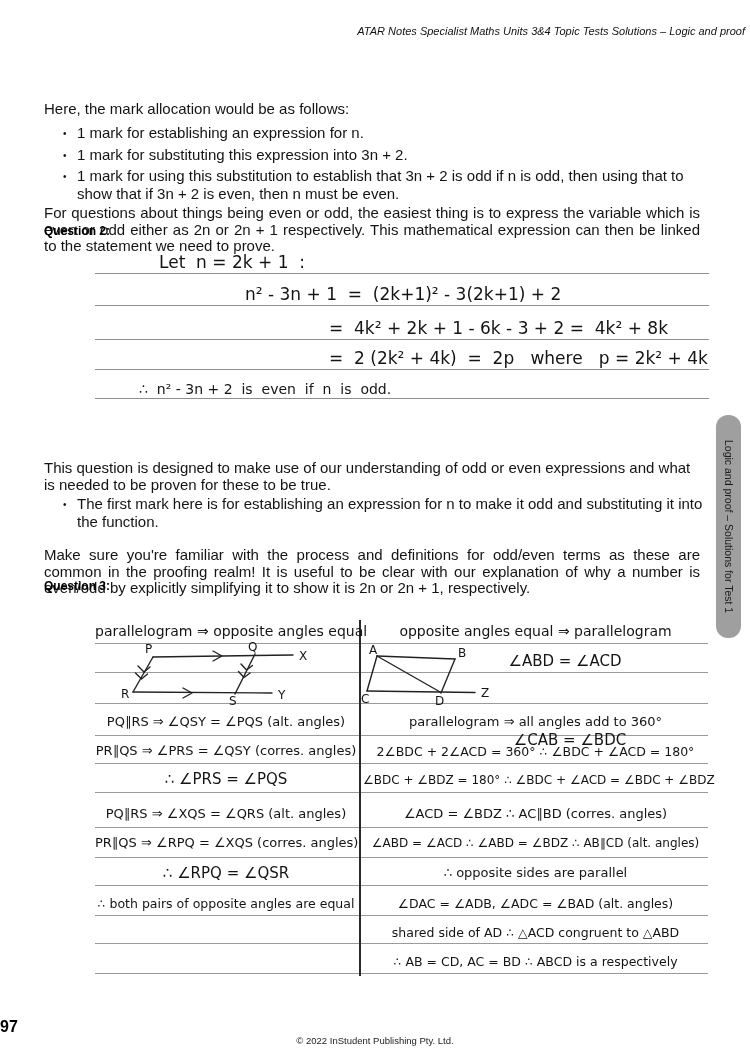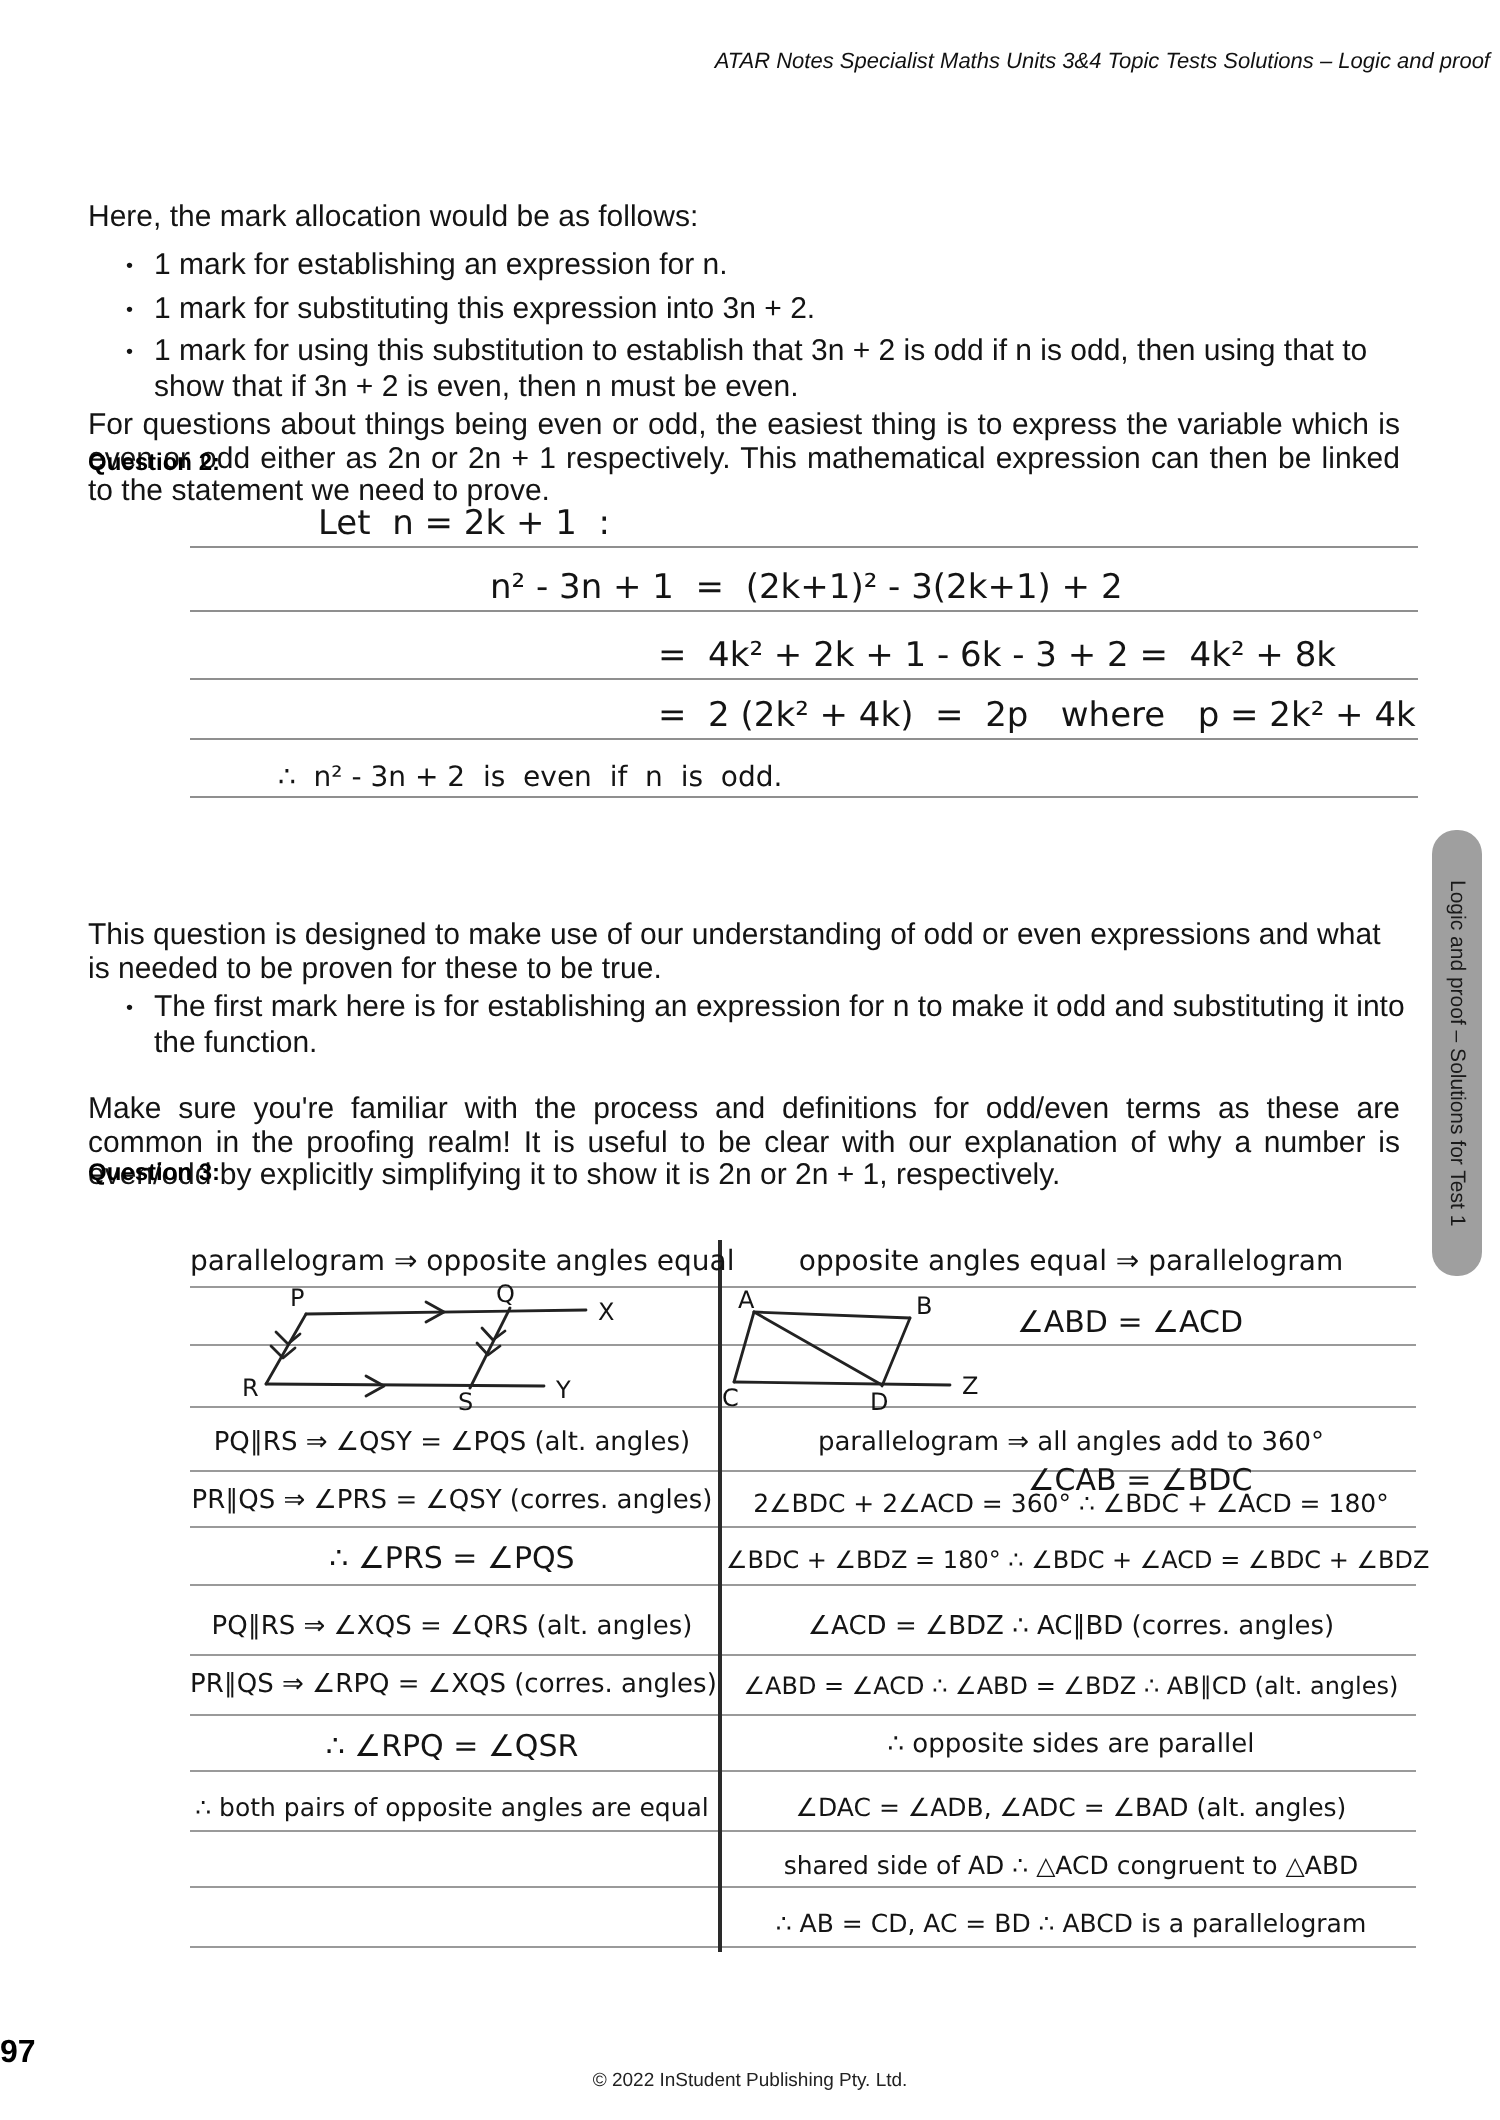--- a/index.html
+++ b/index.html
@@ -159,21 +159,21 @@
     <span class="cell lc sm" style="top:276px;">∴ both pairs of opposite angles are equal</span>
 
     <span class="cell rc" style="top:94px;">parallelogram ⇒ all angles add to 360°</span>
     <span class="cell rc sm" style="top:124px;">2∠BDC + 2∠ACD = 360° ∴ ∠BDC + ∠ACD = 180°</span>
     <span class="cell rc" style="top:153px; font-size:12px;">∠BDC + ∠BDZ = 180° ∴ ∠BDC + ∠ACD = ∠BDC + ∠BDZ</span>
     <span class="cell rc" style="top:186px;">∠ACD = ∠BDZ  ∴  AC∥BD (corres. angles)</span>
     <span class="cell rc" style="top:216px; font-size:12px;">∠ABD = ∠ACD ∴ ∠ABD = ∠BDZ ∴ AB∥CD (alt. angles)</span>
     <span class="cell rc" style="top:245px;">∴ opposite sides are parallel</span>
     <span class="cell rc sm" style="top:276px;">∠DAC = ∠ADB,  ∠ADC = ∠BAD  (alt. angles)</span>
     <span class="cell rc sm" style="top:305px;">shared side of AD ∴ △ACD congruent to △ABD</span>
-    <span class="cell rc sm" style="top:334px;">∴ AB = CD,  AC = BD  ∴ ABCD is a parallelogram</span>
+    <span class="cell rc sm" style="top:334px;">∴ AB = CD,  AC = BD  ∴ ABCD is a respectively</span>
   </div>
 
   <div class="footer-page">97</div>
   <div class="footer-copy">© 2022 InStudent Publishing Pty. Ltd.</div>
 
   <div class="side-tab">
     <span>Logic and proof – Solutions for Test 1</span>
   </div>
 
 </div>

